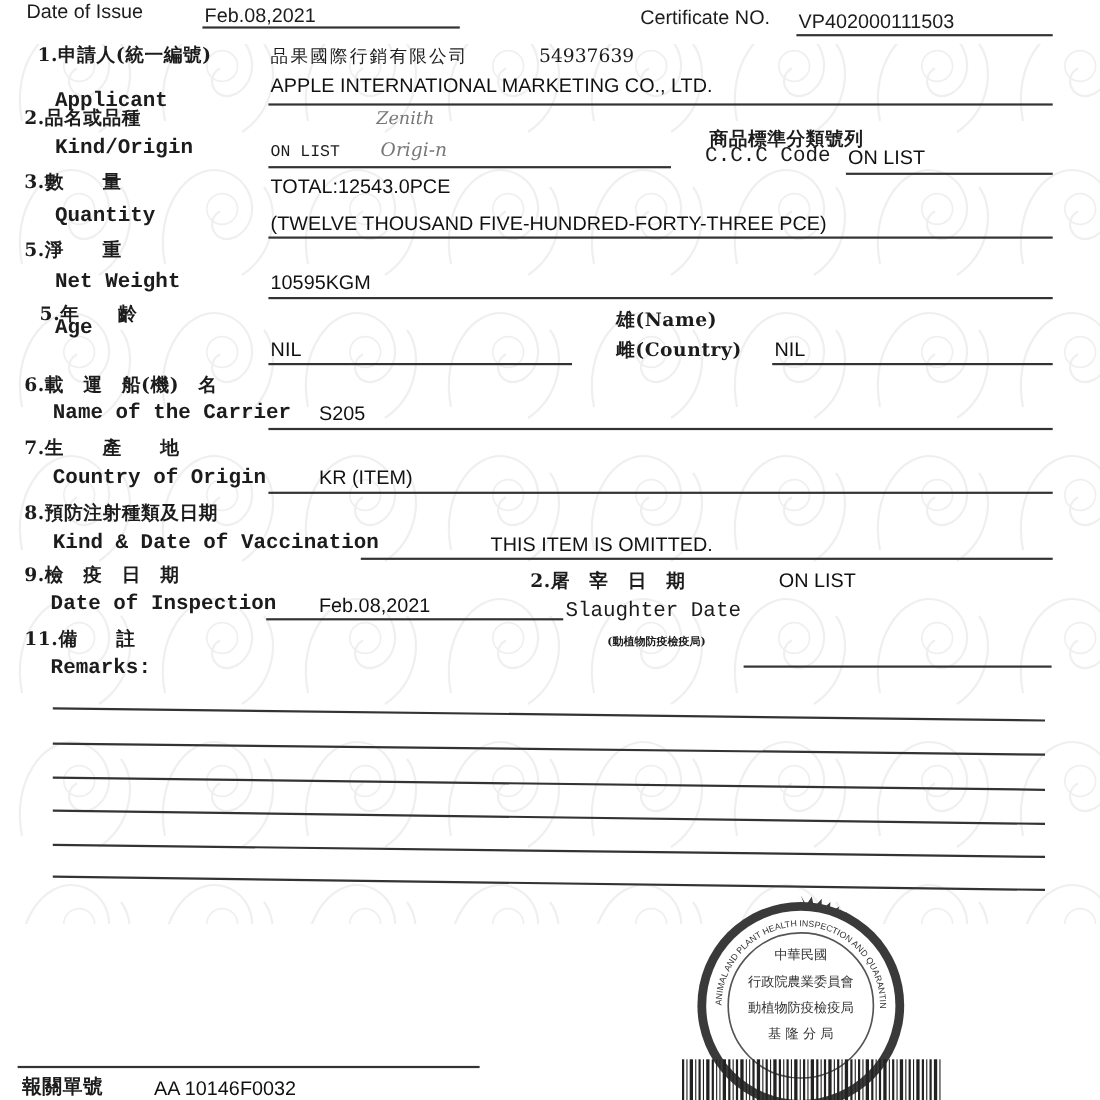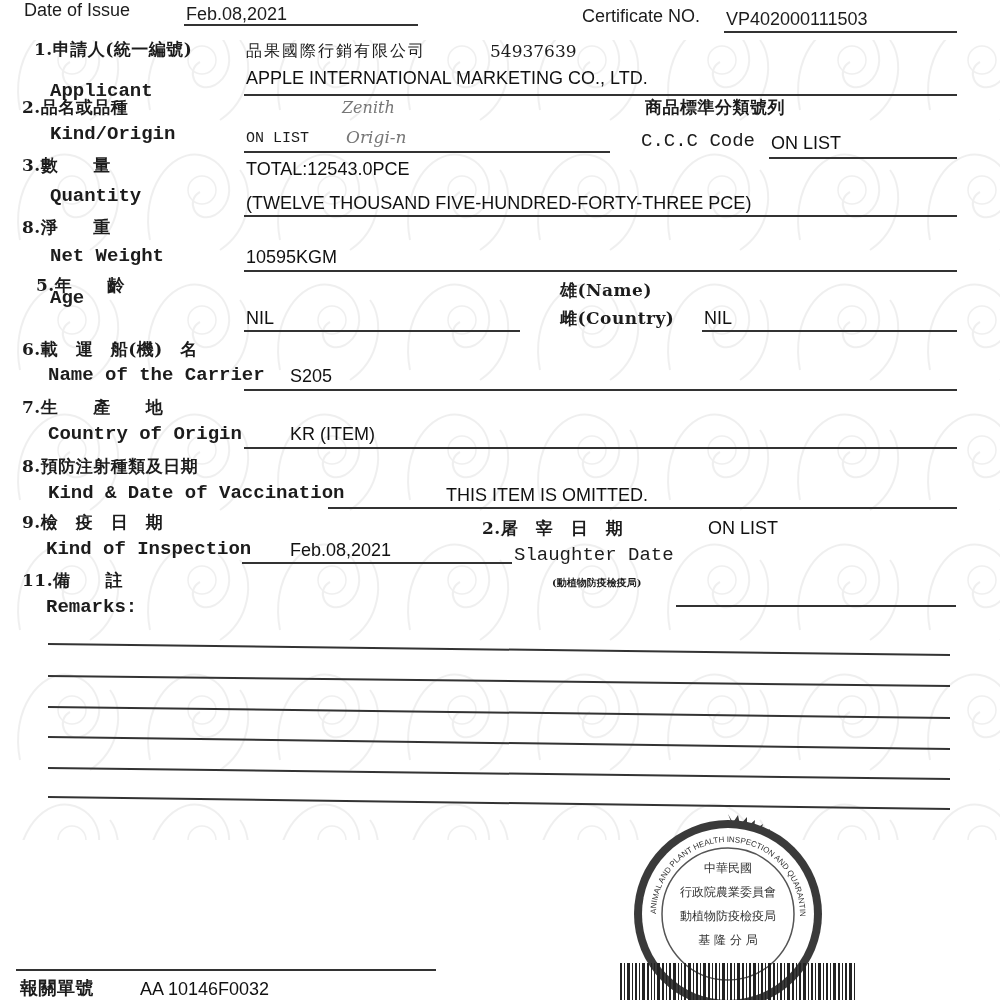--- a/index.html
+++ b/index.html
@@ -49,32 +49,32 @@
 <div class="abs mono" style="left:490px;top:41px;font-size:17px;">54937639</div>
 <div class="abs val" style="left:246px;top:68px;">APPLE INTERNATIONAL MARKETING CO., LTD.</div>
 <div class="line" style="left:244px;top:94px;width:713px;"></div>
 
 <div class="abs lbl" style="left:22px;top:96px;">2.品名或品種</div>
 <div class="abs lbl-en" style="left:50px;top:123px;">Kind/Origin</div>
 <div class="abs hand" style="left:342px;top:98px;">Zenith</div>
 <div class="abs hand" style="left:346px;top:127px;font-size:17px;">Origi-n</div>
 <div class="abs" style="left:246px;top:130px;font-family:'Liberation Mono',monospace;font-size:15px;">ON LIST</div>
 <div class="line" style="left:244px;top:151px;width:366px;"></div>
-<div class="abs lbl" style="left:645px;top:96px;">商品標準分類號列</div>
+<div class="abs lbl" style="left:645px;top:115px;">商品標準分類號列</div>
 <div class="abs lbl-en" style="left:641px;top:130px;font-weight:normal;">C.C.C Code</div>
 <div class="abs val" style="left:771px;top:133px;">ON LIST</div>
 <div class="line" style="left:769px;top:157px;width:188px;"></div>
 
 <div class="abs lbl" style="left:22px;top:154px;">3.數　　量</div>
 <div class="abs lbl-en" style="left:50px;top:185px;">Quantity</div>
 <div class="abs val" style="left:246px;top:159px;">TOTAL:12543.0PCE</div>
 <div class="abs val" style="left:246px;top:193px;">(TWELVE THOUSAND FIVE-HUNDRED-FORTY-THREE PCE)</div>
 <div class="line" style="left:244px;top:215px;width:713px;"></div>
 
-<div class="abs lbl" style="left:22px;top:216px;">8.淨　　重</div>
+<div class="abs lbl" style="left:22px;top:216px;">5.淨　　重</div>
 <div class="abs lbl-en" style="left:50px;top:245px;">Net Weight</div>
 <div class="abs val" style="left:246px;top:247px;">10595KGM</div>
 <div class="line" style="left:244px;top:270px;width:713px;"></div>
 
 <div class="abs lbl" style="left:36px;top:274px;">5.年　　齡</div>
 <div class="abs lbl-en" style="left:50px;top:287px;">Age</div>
 <div class="abs val" style="left:246px;top:308px;">NIL</div>
 <div class="line" style="left:244px;top:330px;width:276px;"></div>
 <div class="abs lbl" style="left:560px;top:279px;">雄(Name)</div>
 <div class="abs lbl" style="left:560px;top:307px;">雌(Country)</div>
@@ -90,21 +90,21 @@
 <div class="abs lbl-en" style="left:48px;top:423px;">Country of Origin</div>
 <div class="abs val" style="left:290px;top:424px;">KR (ITEM)</div>
 <div class="line" style="left:244px;top:447px;width:713px;"></div>
 
 <div class="abs lbl" style="left:22px;top:455px;">8.預防注射種類及日期</div>
 <div class="abs lbl-en" style="left:48px;top:482px;">Kind &amp; Date of Vaccination</div>
 <div class="abs val" style="left:446px;top:485px;">THIS ITEM IS OMITTED.</div>
 <div class="line" style="left:328px;top:507px;width:629px;"></div>
 
 <div class="abs lbl" style="left:22px;top:511px;">9.檢　疫　日　期</div>
-<div class="abs lbl-en" style="left:46px;top:538px;">Kind of Inspection</div>
+<div class="abs lbl-en" style="left:46px;top:538px;">Date of Inspection</div>
 <div class="abs val" style="left:290px;top:540px;">Feb.08,2021</div>
 <div class="line" style="left:242px;top:562px;width:270px;"></div>
 
 <div class="abs lbl" style="left:482px;top:517px;">2.屠　宰　日　期</div>
 <div class="abs lbl-en" style="left:514px;top:544px;font-weight:normal;">Slaughter Date</div>
 <div class="abs" style="left:552px;top:576px;font-family:'DejaVu Serif',serif;font-size:10px;font-weight:bold;">(動植物防疫檢疫局)</div>
 <div class="abs val" style="left:708px;top:518px;">ON LIST</div>
 <div class="line" style="left:676px;top:605px;width:280px;"></div>
 
 <div class="abs lbl" style="left:22px;top:569px;">11.備　　註</div>

